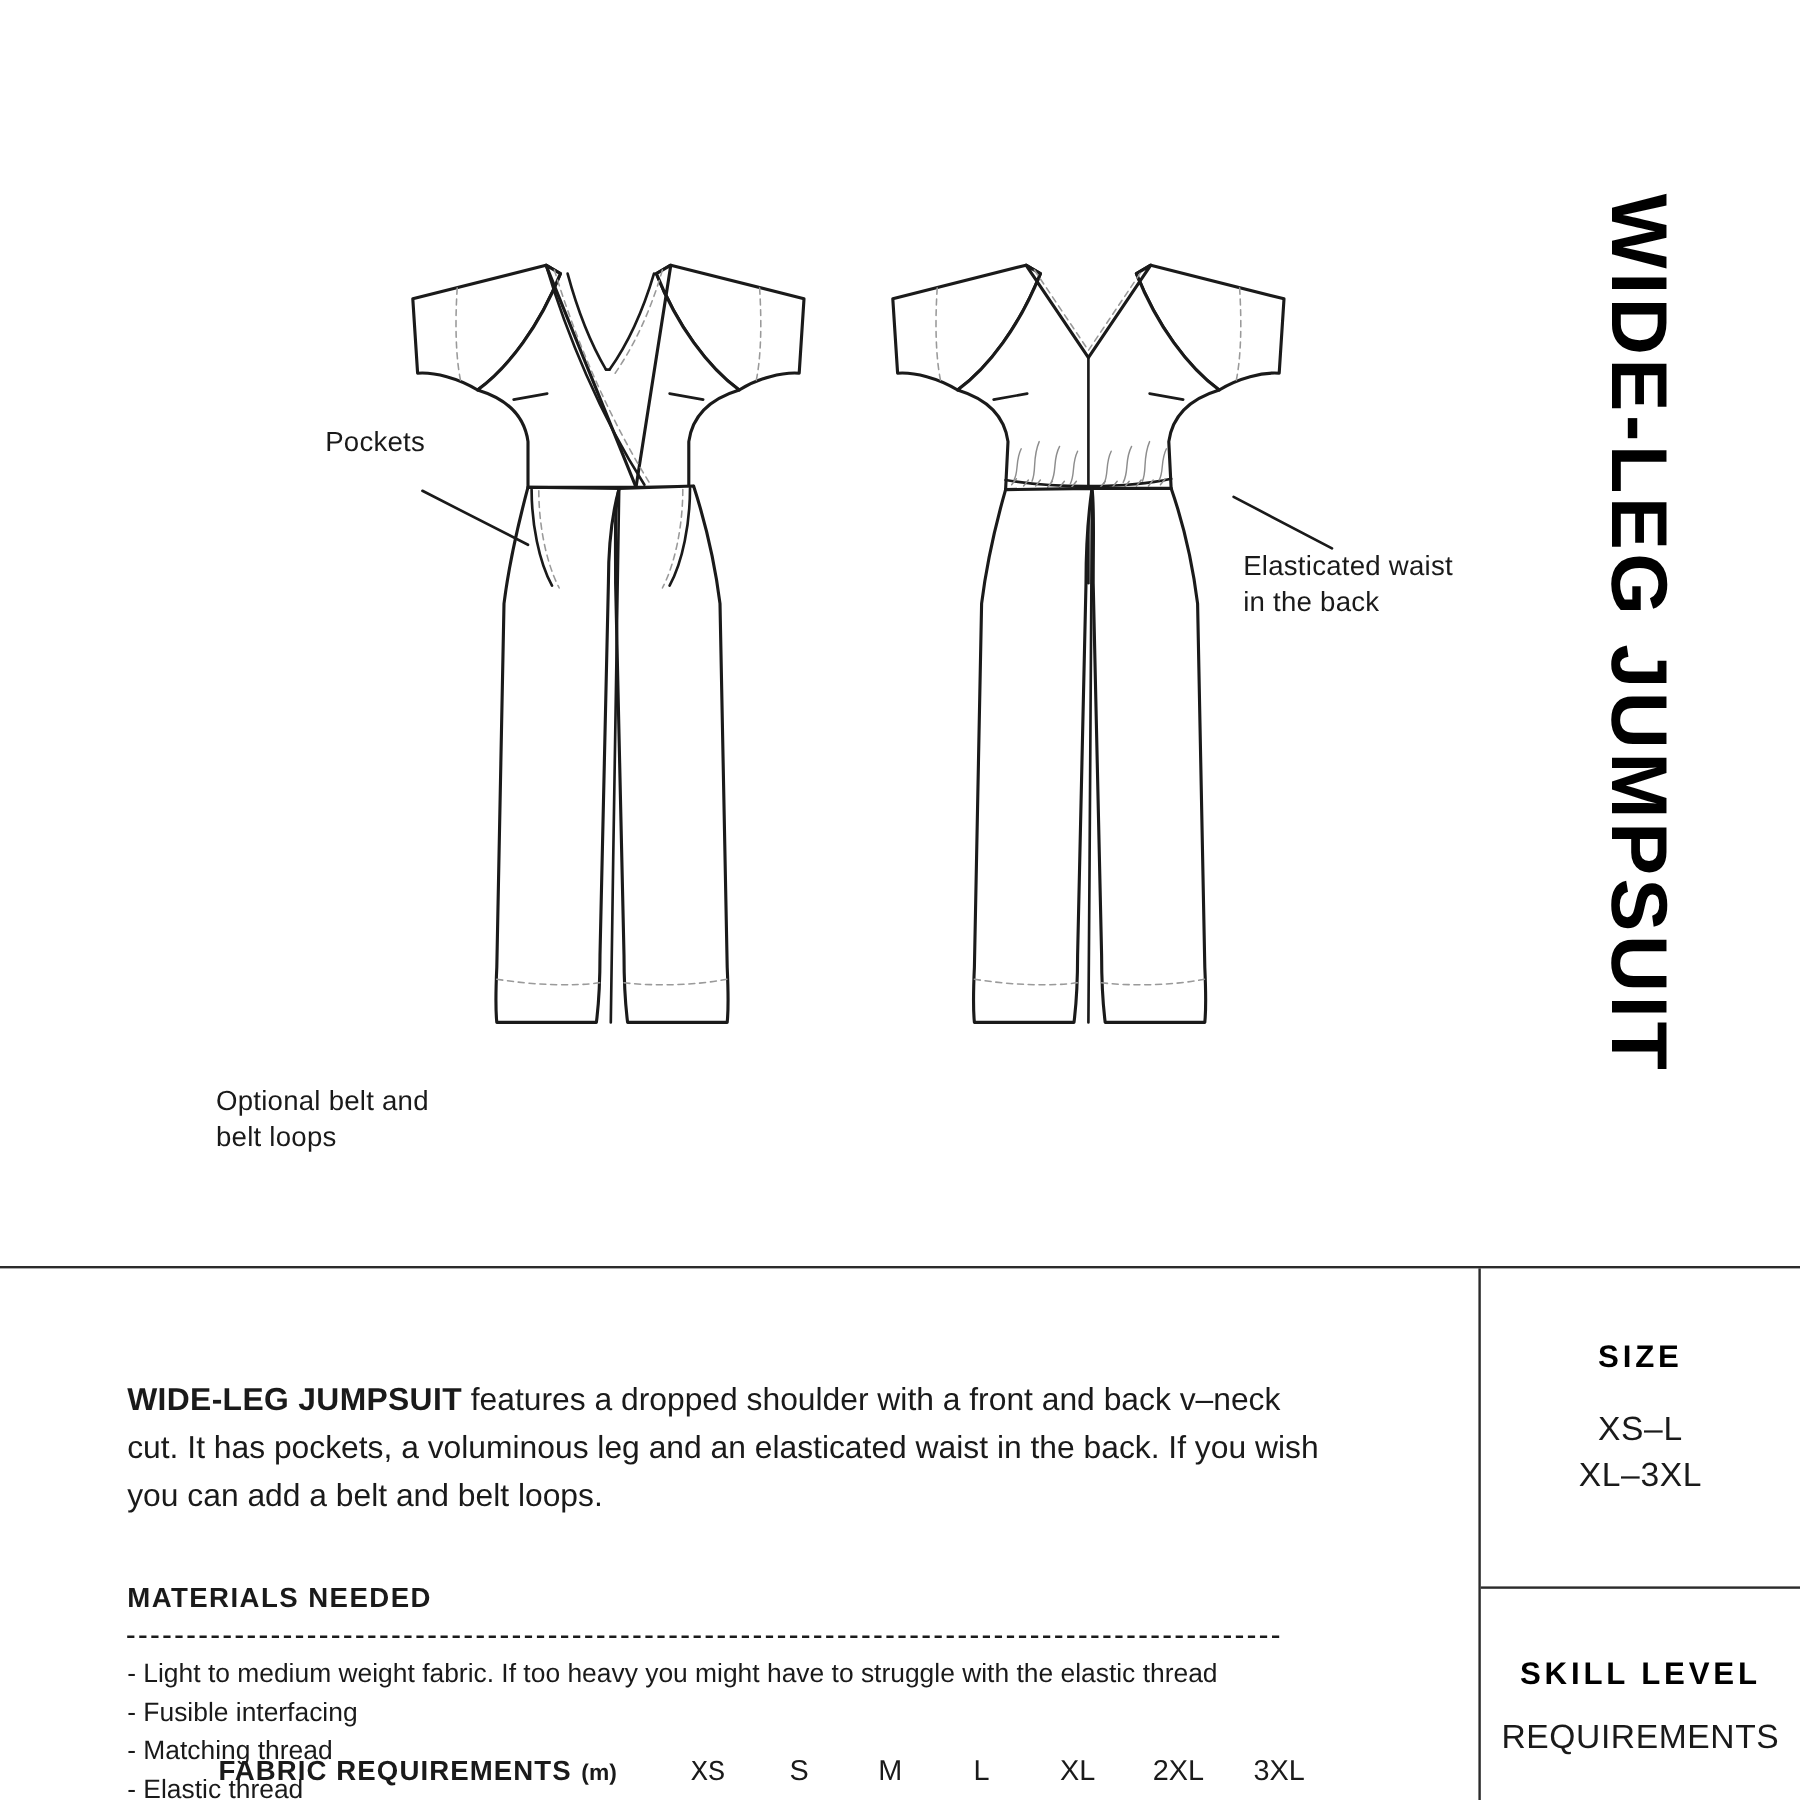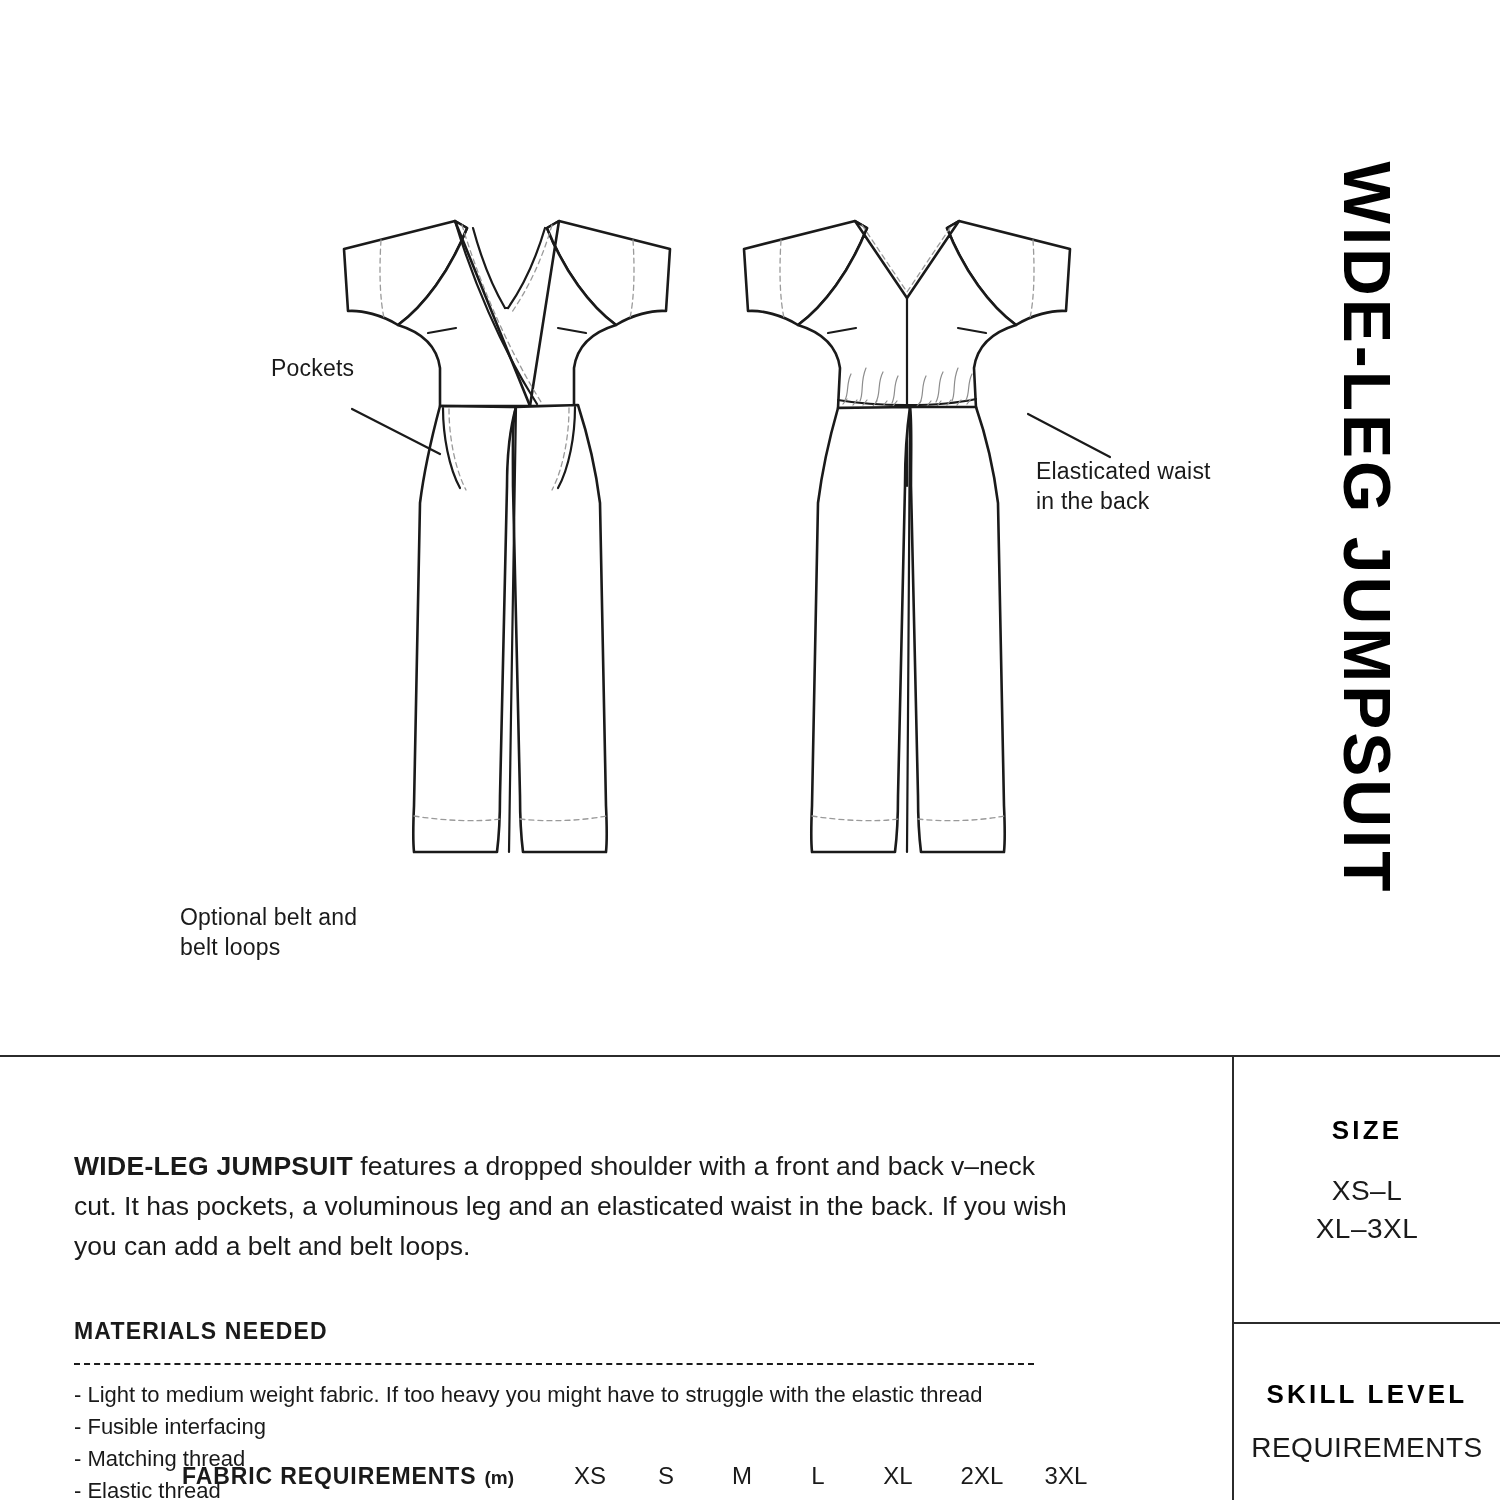--- a/index.html
+++ b/index.html
@@ -83,21 +83,21 @@
   #annot-belt    { left: 180px; top: 886px; }
 
   
   #desc-panel {
     position: absolute;
     left: 0;
     top: 1057px;
     width: 1232px;
     height: 443px;
     box-sizing: border-box;
-    padding: 62px 60px 0 74px;
+    padding: 62px 60px 0 106px;
   }
   #intro {
     font-size: 26.5px;
     line-height: 1.52;
     max-width: 1000px;
     color: #1a1a1a;
   }
   #intro .lead {
     font-weight: 700;
     letter-spacing: 0.3px;
@@ -394,21 +394,21 @@
       <div>- Light to medium weight fabric. If too heavy you might have to struggle with the elastic thread</div>
       <div>- Fusible interfacing</div>
       <div>- Matching thread</div>
       <div>- Elastic thread</div>
     </div>
   </div>
 
   <div id="fabric-row">
     <span id="fabric-label">FABRIC REQUIREMENTS</span>
     <span id="fabric-unit">(m)</span>
-    <span class="size-col" style="width:76px; margin-left:38px;">XS</span>
+    <span class="size-col" style="width:76px; margin-left:38px;font-family:Liberation Mono, monospace;">XS</span>
     <span class="size-col" style="width:76px;">S</span>
     <span class="size-col" style="width:76px;">M</span>
     <span class="size-col" style="width:76px;">L</span>
     <span class="size-col" style="width:84px;">XL</span>
     <span class="size-col" style="width:84px;">2XL</span>
     <span class="size-col" style="width:84px;">3XL</span>
   </div>
 
   <div id="info-panel">
 

